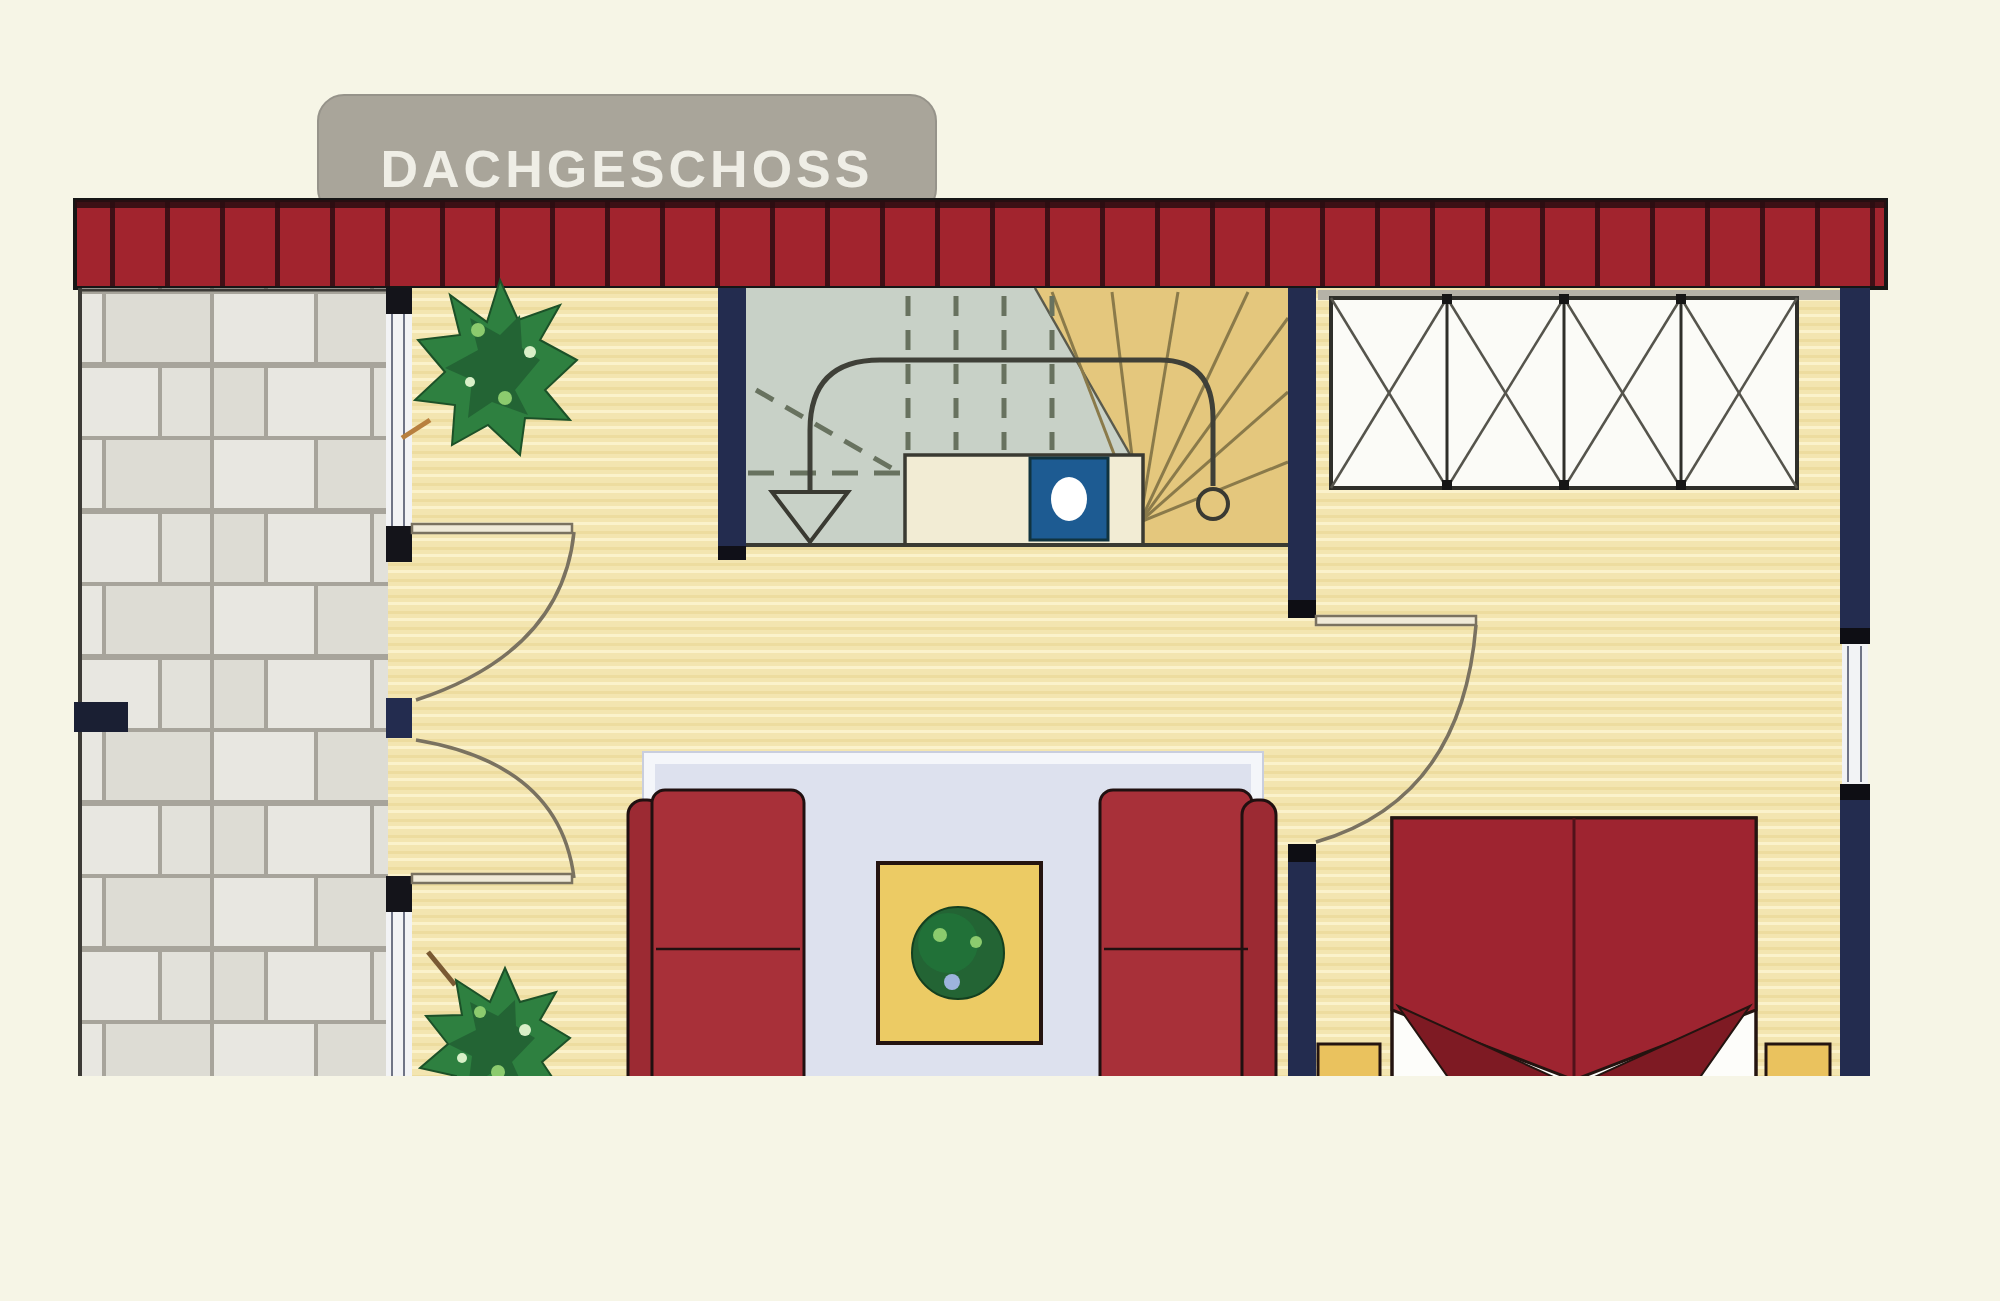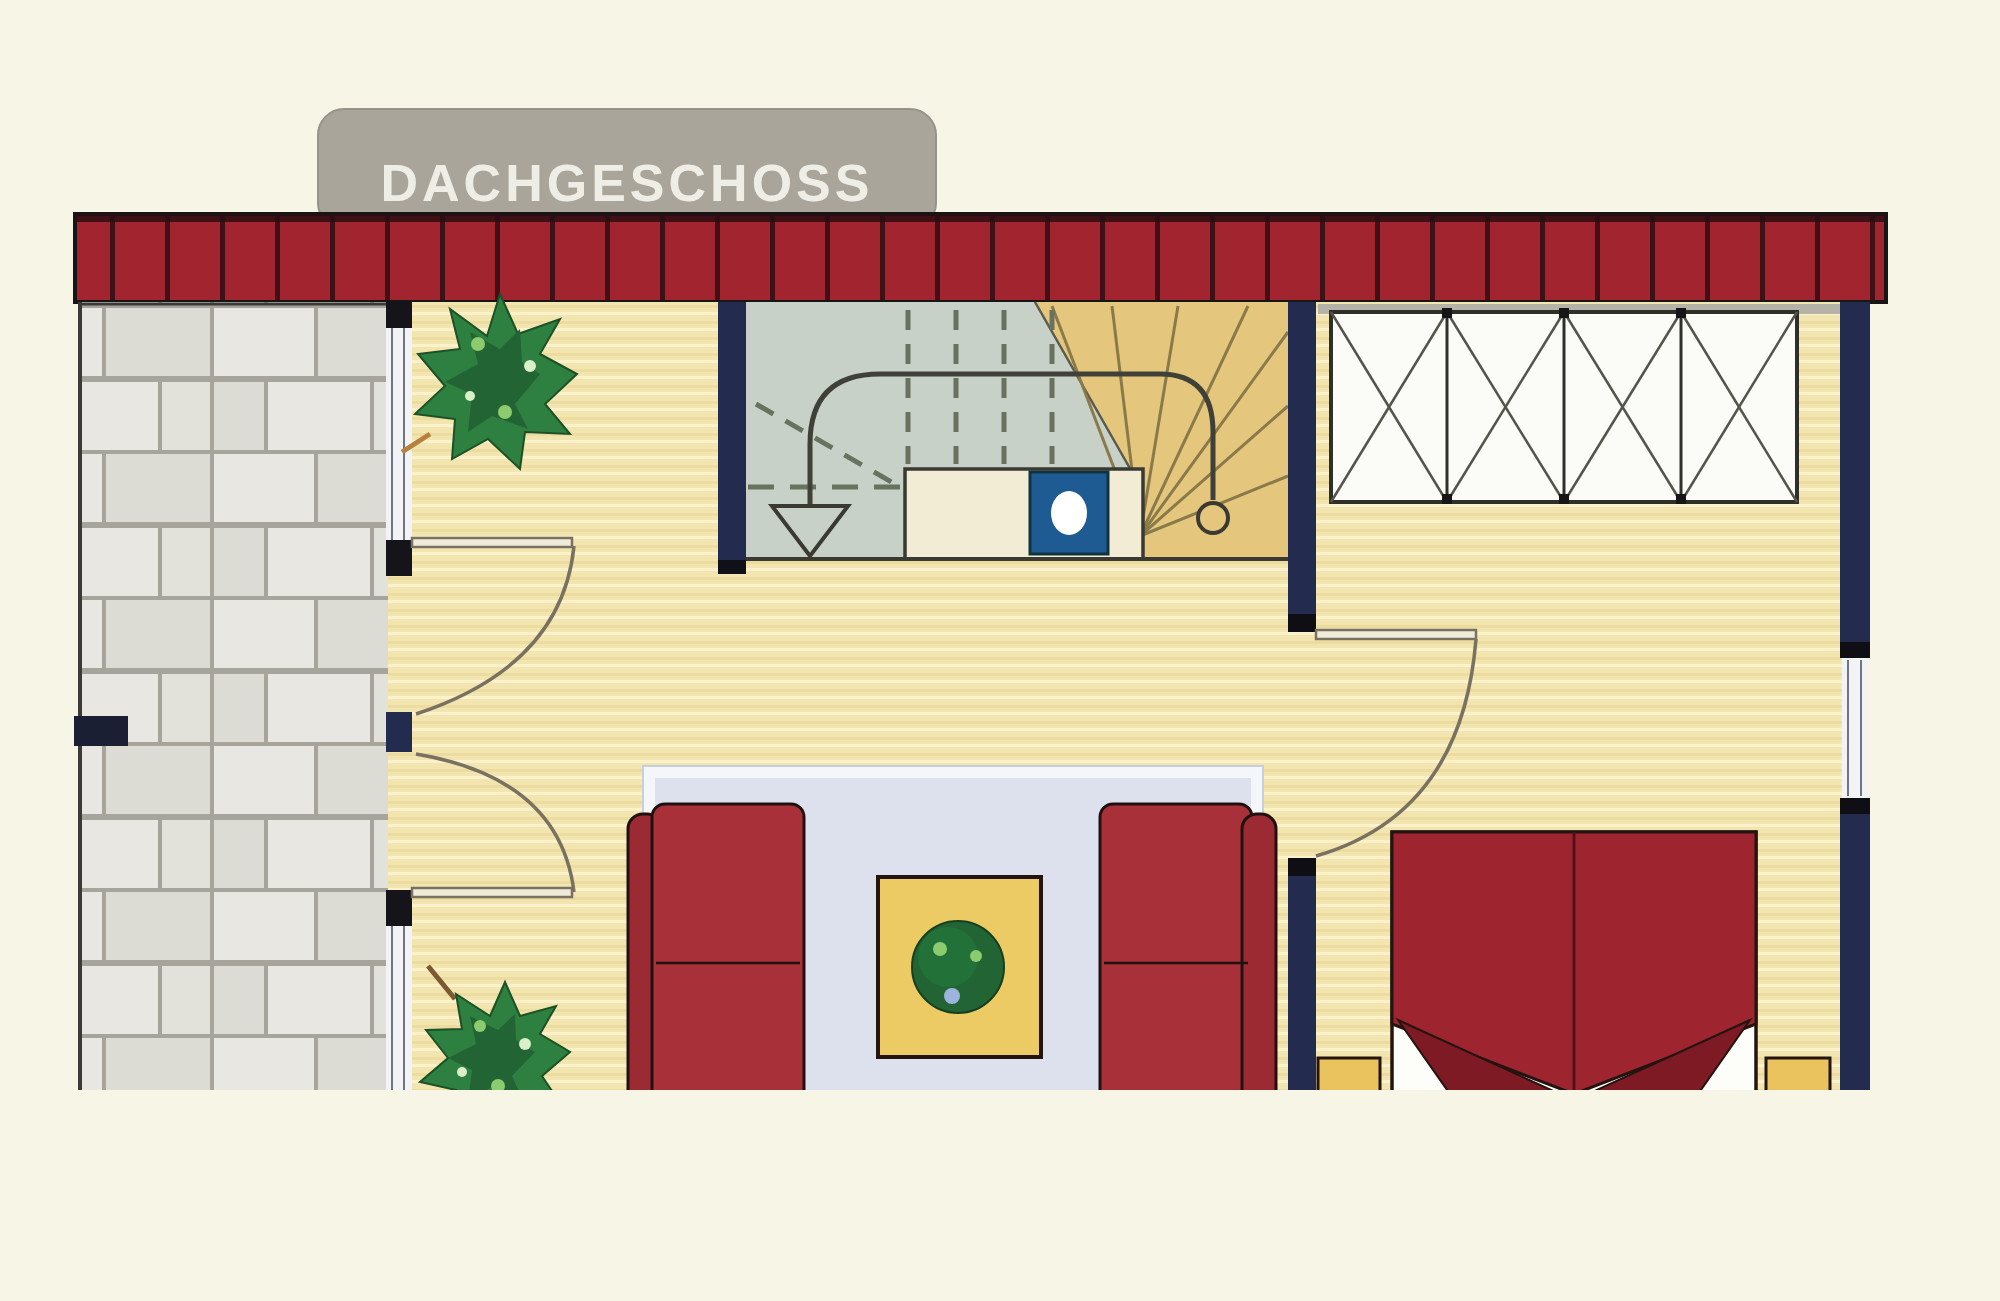--- a/index.html
+++ b/index.html
@@ -8,21 +8,21 @@
     --stone:#e8e7e1; --stone-alt:#dddcd4; --stone-c:#e2e1da; --stone-joint:#a7a49b;
     --stair-gray:#c8d1c7; --stair-tan:#e4c77d; --landing:#f2ecd4; --chimney-blue:#1d5b92;
     --sofa-red:#9c2a33; --cushion-red:#a83039; --bed-red:#9e2430; --fold-red:#7e1a23;
     --rug:#dde1ee; --rug-border:#f4f6fa; --table-yellow:#eccb64; --nightstand-yellow:#eac25e;
     --plant-green:#2e8040; --plant-dark:#236434; --plant-light:#8ccb6e;
     --closet-white:#fbfbf7; --line-dark:#3a3a32; --door-line:#7a7260;
     --glass:#f2f3f5; --glass-line:#6f7486; --tab-gray:#a9a59a; --tab-text:#efeee6;
   }
   html,body{margin:0;padding:0;background:var(--bg);}
   .canvas{position:relative;width:2000px;height:1076px;background:var(--bg);overflow:hidden;
-          font-family:"Liberation Sans", sans-serif;margin-top:14px;}
+          font-family:"Liberation Sans", sans-serif;}
   svg{position:absolute;left:0;top:0;}
   
   .f-roof{fill:var(--roof-red)} .f-roofline{fill:var(--roof-line)}
   .f-navy{fill:var(--navy)} .f-ink{fill:var(--ink)}
   .f-wood{fill:var(--wood)} .f-wood-d{fill:var(--wood-dark)} .f-wood-l{fill:var(--wood-light)}
   .f-stone{fill:var(--stone)} .f-stone-a{fill:var(--stone-alt)} .f-stone-c{fill:var(--stone-c)}
   .f-joint{fill:var(--stone-joint)}
   .f-gray{fill:var(--stair-gray)} .f-tan{fill:var(--stair-tan)} .f-landing{fill:var(--landing)}
   .f-chimney{fill:var(--chimney-blue)}
   .f-sofa{fill:var(--sofa-red)} .f-cushion{fill:var(--cushion-red)}

